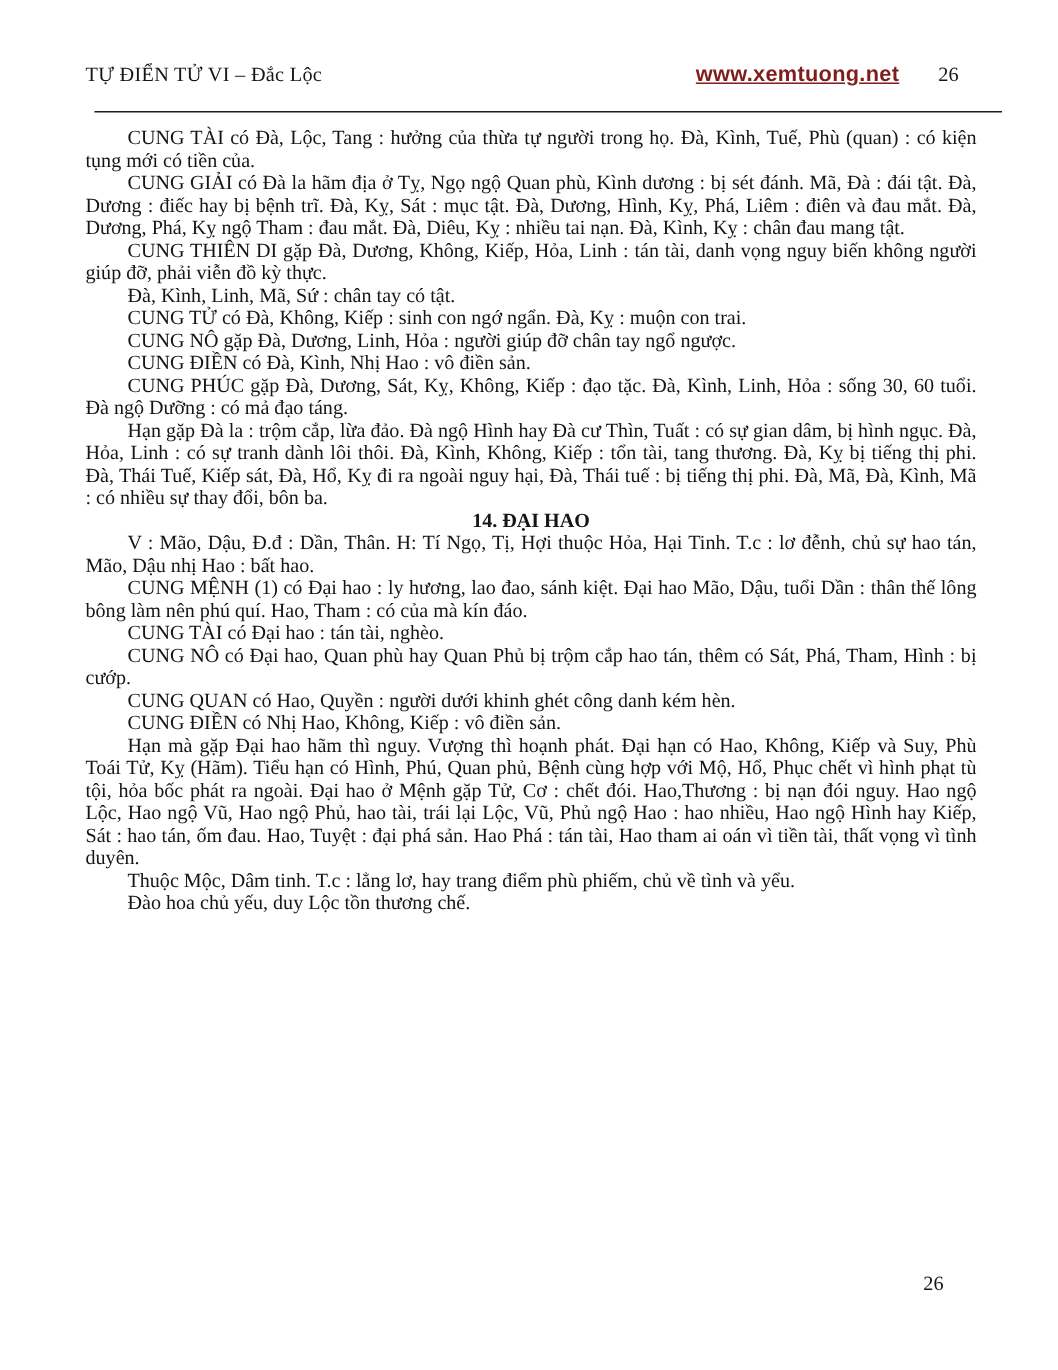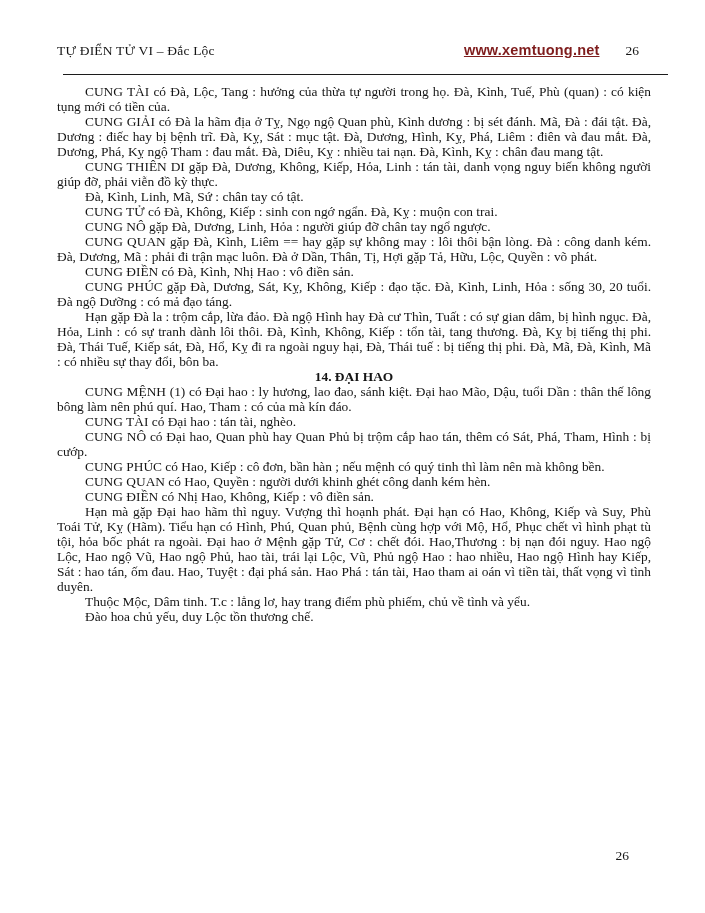--- a/index.html
+++ b/index.html
@@ -75,29 +75,28 @@
 
   <div class="rule"></div>
 
   <main class="doc-body">
       <p>CUNG TÀI có Đà, Lộc, Tang : hưởng của thừa tự người trong họ. Đà, Kình, Tuế, Phù (quan) : có kiện tụng mới có tiền của.</p>
       <p>CUNG GIẢI có Đà la hãm địa ở Tỵ, Ngọ ngộ Quan phù, Kình dương : bị sét đánh. Mã, Đà : đái tật. Đà, Dương : điếc hay bị bệnh trĩ. Đà, Kỵ, Sát : mục tật. Đà, Dương, Hình, Kỵ, Phá, Liêm : điên và đau mắt. Đà, Dương, Phá, Kỵ ngộ Tham : đau mắt. Đà, Diêu, Kỵ : nhiều tai nạn. Đà, Kình, Kỵ : chân đau mang tật.</p>
       <p>CUNG THIÊN DI gặp Đà, Dương, Không, Kiếp, Hỏa, Linh : tán tài, danh vọng nguy biến không người giúp đỡ, phải viễn đồ kỳ thực.</p>
       <p>Đà, Kình, Linh, Mã, Sứ : chân tay có tật.</p>
       <p>CUNG TỬ có Đà, Không, Kiếp : sinh con ngớ ngẩn. Đà, Kỵ : muộn con trai.</p>
       <p>CUNG NÔ gặp Đà, Dương, Linh, Hỏa : người giúp đỡ chân tay ngổ ngược.</p>
-      <p>CUNG QUAN gặp Đà, Kình, Liêm == hay gặp sự không may : lôi thôi bận lòng. Đà : công danh kém. Đà, Dương, Mã : phải đi trận mạc luôn. Đà ở Dần, Thân, Tị, Hợi gặp Tả, Hữu, Lộc, Quyền : võ phát.</p>
       <p>CUNG ĐIỀN có Đà, Kình, Nhị Hao : vô điền sản.</p>
-      <p>CUNG PHÚC gặp Đà, Dương, Sát, Kỵ, Không, Kiếp : đạo tặc. Đà, Kình, Linh, Hỏa : sống 30, 20 tuổi. Đà ngộ Dưỡng : có mả đạo táng.</p>
+      <p>CUNG PHÚC gặp Đà, Dương, Sát, Kỵ, Không, Kiếp : đạo tặc. Đà, Kình, Linh, Hỏa : sống 30, 60 tuổi. Đà ngộ Dưỡng : có mả đạo táng.</p>
       <p>Hạn gặp Đà la : trộm cắp, lừa đảo. Đà ngộ Hình hay Đà cư Thìn, Tuất : có sự gian dâm, bị hình ngục. Đà, Hỏa, Linh : có sự tranh dành lôi thôi. Đà, Kình, Không, Kiếp : tổn tài, tang thương. Đà, Kỵ bị tiếng thị phi. Đà, Thái Tuế, Kiếp sát, Đà, Hổ, Kỵ đi ra ngoài nguy hại, Đà, Thái tuế : bị tiếng thị phi. Đà, Mã, Đà, Kình, Mã : có nhiều sự thay đổi, bôn ba.</p>
       <p class="heading"><span></span><span class="b">14. ĐẠI HAO</span><span></span></p>
+      <p>V : Mão, Dậu, Đ.đ : Dần, Thân. H: Tí Ngọ, Tị, Hợi thuộc Hỏa, Hại Tinh. T.c : lơ đễnh, chủ sự hao tán, Mão, Dậu nhị Hao : bất hao.</p>
       <p>CUNG MỆNH (1) có Đại hao : ly hương, lao đao, sánh kiệt. Đại hao Mão, Dậu, tuổi Dần : thân thế lông bông làm nên phú quí. Hao, Tham : có của mà kín đáo.</p>
       <p>CUNG TÀI có Đại hao : tán tài, nghèo.</p>
       <p>CUNG NÔ có Đại hao, Quan phù hay Quan Phủ bị trộm cắp hao tán, thêm có Sát, Phá, Tham, Hình : bị cướp.</p>
-      <p>CUNG PHÚC có Hao, Kiếp : cô đơn, bần hàn ; nếu mệnh có quý tinh thì làm nên mà không bền.</p>
       <p>CUNG QUAN có Hao, Quyền : người dưới khinh ghét công danh kém hèn.</p>
       <p>CUNG ĐIỀN có Nhị Hao, Không, Kiếp : vô điền sản.</p>
       <p>Hạn mà gặp Đại hao hãm thì nguy. Vượng thì hoạnh phát. Đại hạn có Hao, Không, Kiếp và Suy, Phù Toái Tử, Kỵ (Hãm). Tiểu hạn có Hình, Phú, Quan phủ, Bệnh cùng hợp với Mộ, Hổ, Phục chết vì hình phạt tù tội, hỏa bốc phát ra ngoài. Đại hao ở Mệnh gặp Tử, Cơ : chết đói. Hao,Thương : bị nạn đói nguy. Hao ngộ Lộc, Hao ngộ Vũ, Hao ngộ Phủ, hao tài, trái lại Lộc, Vũ, Phủ ngộ Hao : hao nhiều, Hao ngộ Hình hay Kiếp, Sát : hao tán, ốm đau. Hao, Tuyệt : đại phá sản. Hao Phá : tán tài, Hao tham ai oán vì tiền tài, thất vọng vì tình duyên.</p>
       <p>Thuộc Mộc, Dâm tinh. T.c : lẳng lơ, hay trang điểm phù phiếm, chủ về tình và yểu.</p>
       <p>Đào hoa chủ yếu, duy Lộc tồn thương chế.</p>
     </main>
 
   <span class="footer-pagenum">26</span>
 
 </div>

